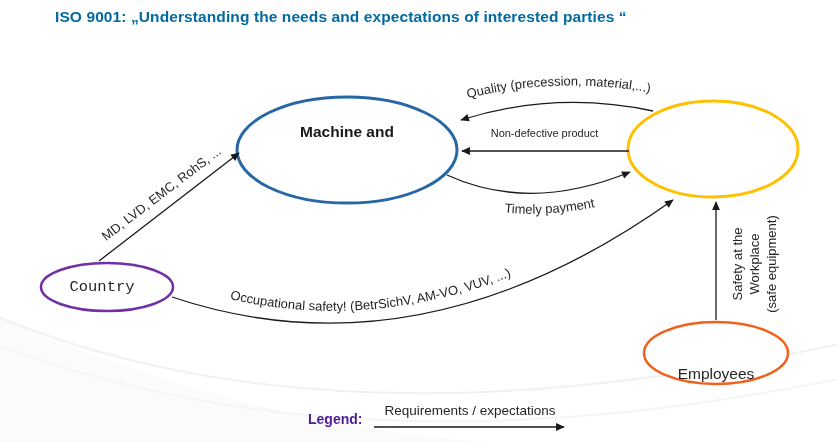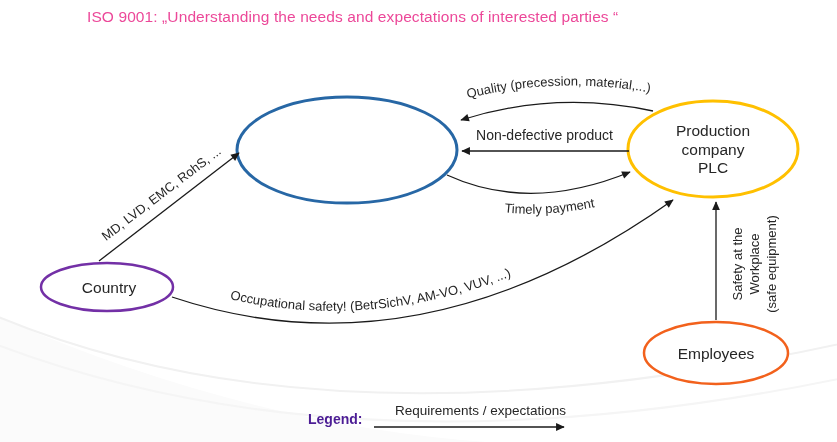--- a/index.html
+++ b/index.html
@@ -3,50 +3,50 @@
 <meta charset="utf-8">
 <style>
   * { margin: 0; padding: 0; box-sizing: border-box; }
   html, body { width: 837px; height: 442px; background: #ffffff; overflow: hidden; }
   body { font-family: "Liberation Sans", sans-serif; color: #262626; }
   .stage { position: relative; width: 837px; height: 442px; }
   .stage > svg { position: absolute; left: 0; top: 0; }
 
   .page-title {
     position: absolute; left: 55px; top: 8px;
-    font-size: 15.5px; font-weight: normal; color: #ec4899;
-    white-space: nowrap; letter-spacing: 0.1px; margin-left: 32px;
+    font-size: 15.5px; font-weight: bold; color: #0369a1;
+    white-space: nowrap; letter-spacing: 0.1px;
   }
 
   .node-label {
     position: absolute; text-align: center; color: #262626;
     font-size: 15.5px; line-height: 19px;
   }
   .node-label.bold { font-weight: bold; color: #1a1a1a; }
   .node-label div { white-space: nowrap; }
 
   .edge-label-html {
-    position: absolute; font-size: 14px; color: #262626;
+    position: absolute; font-size: 11px; color: #262626;
     text-align: center; white-space: nowrap;
   }
 
   .vertical-label {
     position: absolute; left: 690px; top: 238px; width: 130px; height: 52px;
     transform: rotate(-90deg);
     font-size: 13px; line-height: 17px; text-align: center; color: #262626;
   }
   .vertical-label span { display: block; white-space: nowrap; }
 
   .legend-title {
     position: absolute; left: 308px; top: 411px;
     font-size: 14px; font-weight: bold; color: #4c1d95; white-space: nowrap;
   }
   .legend-label {
     position: absolute; left: 374px; top: 403px; width: 192px;
-    font-size: 13.5px; text-align: right; color: #262626; white-space: nowrap;
+    font-size: 13.5px; text-align: center; color: #262626; white-space: nowrap;
   }
 
   svg text { font-family: "Liberation Sans", sans-serif; }
   .elabel { font-size: 13px; fill: #262626; }
 </style>
 </head>
 <body>
 
 <div class="stage">
 
@@ -92,31 +92,27 @@
       <textPath href="#mlp" startOffset="50%" text-anchor="middle">MD, LVD, EMC, RohS, ...</textPath>
     </text>
     <text class="elabel">
       <textPath href="#olp" startOffset="36%" text-anchor="middle">Occupational safety! (BetrSichV, AM-VO, VUV, ...)</textPath>
     </text>
   </svg>
 
   <div class="page-title">ISO 9001: „Understanding the needs and expectations of interested parties “</div>
 
   <div class="node-label bold" style="left:237px; top:122px; width:220px;">
+    <div>Machine and</div>
   </div>
 
-  <div class="node-label" style="left:643px; top:122px; width:140px; line-height:18.5px;">
-    <div>Production</div>
-    <div>company</div>
-    <div>PLC</div>
-  </div>
 
-  <div class="node-label" style="left:49px; top:278px; width:120px;">Country</div>
+  <div class="node-label" style="left:42px; top:278px; width:120px;font-family:Liberation Mono, monospace;">Country</div>
 
-  <div class="node-label" style="left:651px; top:344px; width:130px;">Employees</div>
+  <div class="node-label" style="left:651px; top:364px; width:130px;">Employees</div>
 
   <div class="edge-label-html" style="left:452px; top:127px; width:185px;">Non-defective product</div>
 
   <div class="vertical-label">
     <span>Safety at the</span>
     <span>Workplace</span>
     <span>(safe equipment)</span>
   </div>
 
   <div class="legend-title">Legend:</div>

